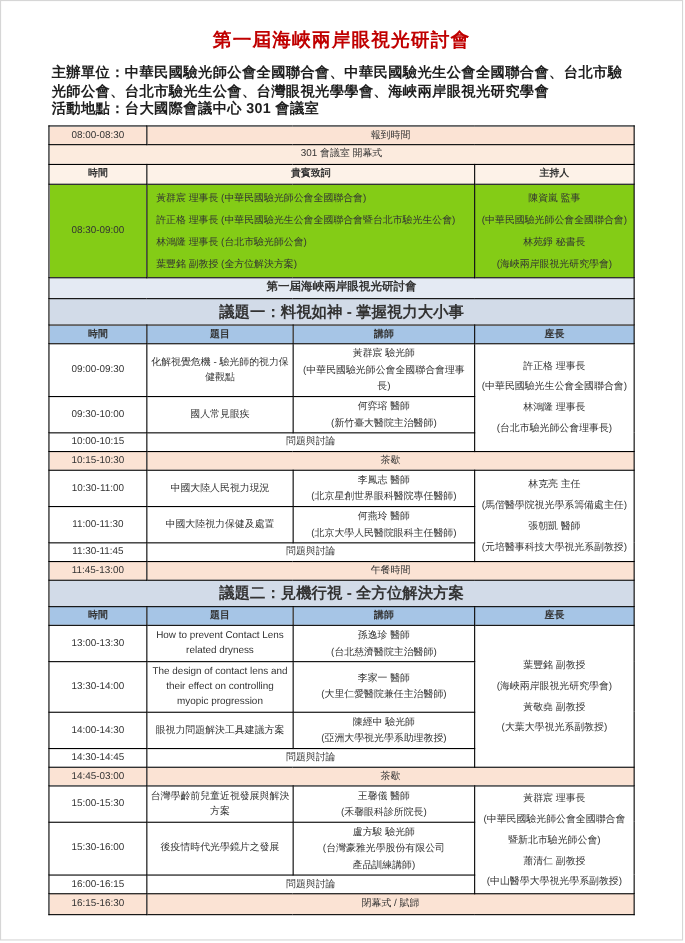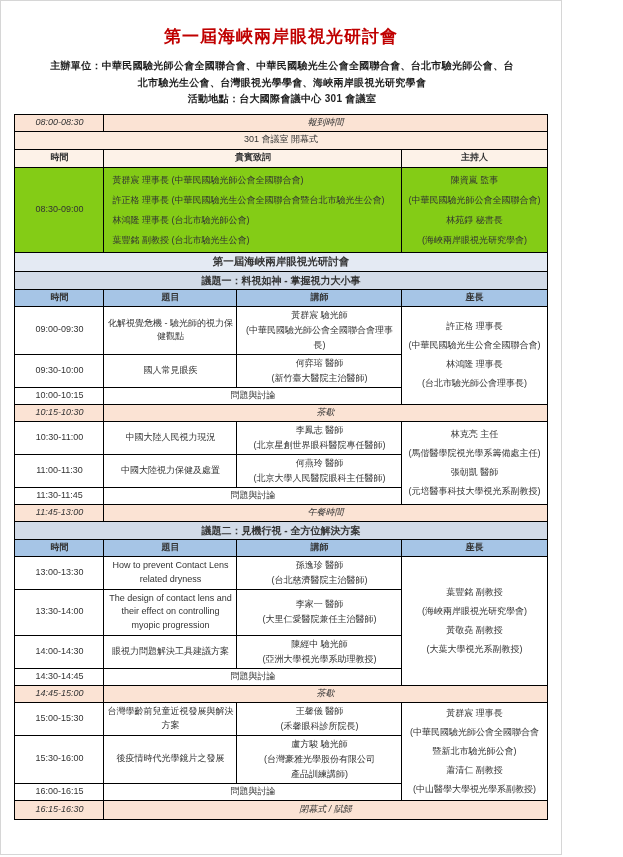--- a/index.html
+++ b/index.html
@@ -5,65 +5,64 @@
   html,body { margin:0; padding:0; }
   body {
     width:623px; height:857px;
     background:#ffffff;
     font-family:"Liberation Sans","DejaVu Sans",sans-serif;
     color:#333;
     position:relative;
     overflow:hidden;
   }
   .page {
-    width:562px; height:855px;
+    width:621px; height:855px;
     border:1px solid #d6d6d6;
     box-sizing:border-box;
   }
   .doc-title {
     text-align:center;
     color:#C00000;
     font-size:17px;
     font-weight:bold;
     letter-spacing:1px;
     margin:24px 0 10px 0;
   }
   .info-block { margin:0 44px 6px 46px; }
   .info-line {
-    font-size:10px;
+    font-size:13px;
     font-weight:bold;
     color:#1f1f1f;
     line-height:16.5px;
     letter-spacing:0.3px;
-    text-align:center;
   }
   table.schedule {
     border-collapse:collapse;
     table-layout:fixed;
     width:532px;
     margin:5px auto 0 auto;
     border:1.5px solid #000;
   }
   td {
     border:1px solid #000;
     font-size:9px;
     text-align:center;
     vertical-align:middle;
     padding:1px 3px;
     color:#333;
     line-height:1.5;
     overflow:hidden;
   }
   
-  .bg-peach  { background:#FBE3D4;font-style:italic; }
+  .bg-peach  { background:#FBE3D4; }
   .bg-peach2 { background:#FCEBDE; }
   .bg-peach3 { background:#FDF2E8; }
   .bg-cream  { background:#84cc16; }
   .bg-sec    { background:#E4EAF3; font-weight:bold; font-size:10.5px; }
-  .bg-topic  { background:#D2DBE8; font-weight:bold; font-size:10px; }
+  .bg-topic  { background:#D2DBE8; font-weight:bold; font-size:14px; }
   .bg-col    { background:#A6C5E6; font-weight:bold; }
   
   .ln { display:block; line-height:15px; }
   .ln-wide { display:block; line-height:20px; }
   .ln-chair { display:block; line-height:19px; }
   .cell-guests { text-align:left; padding-left:8px; }
   
   tr.h17{height:17px} tr.h18{height:18px} tr.h19{height:19px}
   tr.h32{height:32px} tr.h46{height:46px} tr.h85{height:85px}
 </style>
@@ -102,21 +101,21 @@
       <td class="bg-peach3" colspan="2" style="font-weight:bold">貴賓致詞</td>
       <td class="bg-peach3" style="font-weight:bold">主持人</td>
     </tr>
 
     <tr class="h85">
       <td class="bg-cream">08:30-09:00</td>
       <td class="bg-cream cell-guests" colspan="2">
         <span class="ln-wide">黃群宸 理事長 (中華民國驗光師公會全國聯合會)</span>
         <span class="ln-wide">許正格 理事長 (中華民國驗光生公會全國聯合會暨台北市驗光生公會)</span>
         <span class="ln-wide">林鴻隆 理事長 (台北市驗光師公會)</span>
-        <span class="ln-wide">葉豐銘 副教授 (台北市驗光生公會)</span>
+        <span class="ln-wide">葉豐銘 副教授 (全方位解決方案)</span>
       </td>
       <td class="bg-cream">
         <span class="ln-wide">陳資嵐 監事</span>
         <span class="ln-wide">(中華民國驗光師公會全國聯合會)</span>
         <span class="ln-wide">林苑錚 秘書長</span>
         <span class="ln-wide">(海峽兩岸眼視光研究學會)</span>
       </td>
     </tr>
 
     <tr class="h19">
@@ -238,21 +237,21 @@
         <span class="ln">陳經中 驗光師</span>
         <span class="ln">(亞洲大學視光學系助理教授)</span>
       </td>
     </tr>
     <tr class="h17">
       <td>14:30-14:45</td>
       <td colspan="2">問題與討論</td>
     </tr>
 
     <tr class="h17">
-      <td class="bg-peach">14:45-15:00</td>
+      <td class="bg-peach">14:45-03:00</td>
       <td class="bg-peach" colspan="3">茶歇</td>
     </tr>
 
     <tr class="h32">
       <td>15:00-15:30</td>
       <td>台灣學齡前兒童近視發展與解決方案</td>
       <td>
         <span class="ln">王馨儀 醫師</span>
         <span class="ln">(禾馨眼科診所院長)</span>
       </td>

